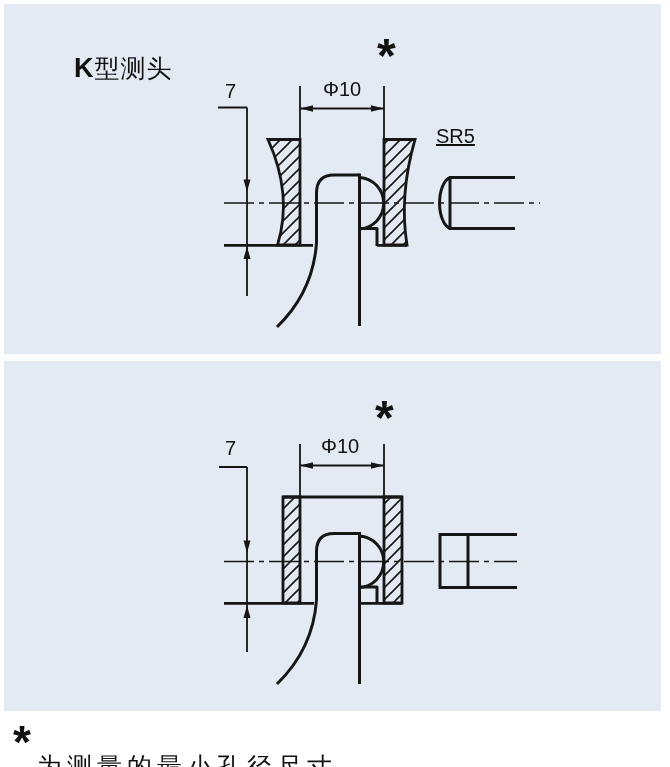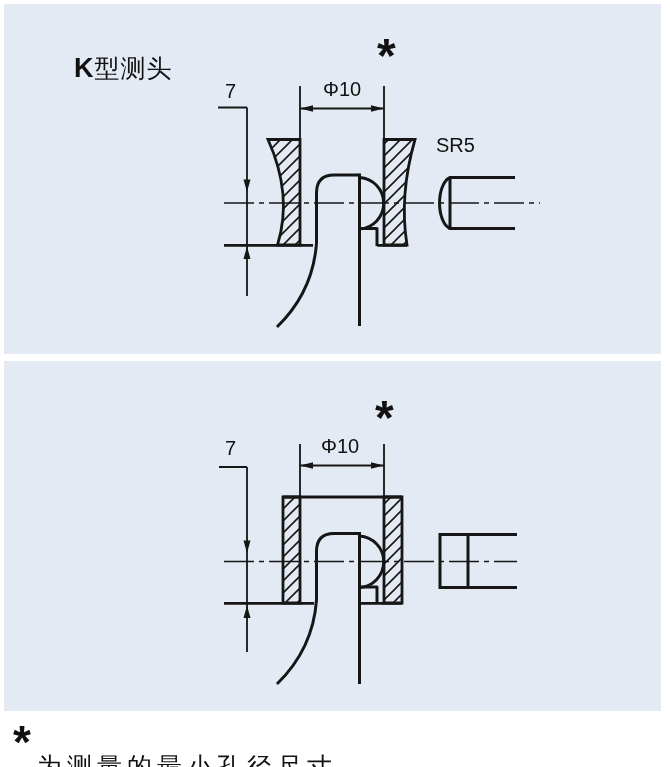--- a/index.html
+++ b/index.html
@@ -109,21 +109,21 @@
 
       <path class="o3" d="M440 533.5 V588.5 M468 533.5 V588.5 M438.5 534.5 H517 M438.5 587.5 H517"></path>
     </g>
   </svg>
 
   <div class="lbl panel-title" style="left:74px;top:52px;">
     <span class="pfx">K</span><span>型测头</span>
   </div>
   <div class="lbl dim" style="left:225px;top:80px;">7</div>
   <div class="lbl dim" style="left:323px;top:78px;">Φ10</div>
-  <div class="lbl dim" style="left:436px;top:134px;">SR5</div>
+  <div class="lbl dim" style="left:436px;top:125px;text-decoration:underline;">SR5</div>
   <div class="lbl ast" style="left:377px;top:32px;">*</div>
 
   <div class="lbl dim" style="left:225px;top:437px;">7</div>
   <div class="lbl dim" style="left:321px;top:435px;">Φ10</div>
   <div class="lbl ast" style="left:375px;top:394px;">*</div>
 
   <div class="lbl cap-marker" style="left:13px;top:719px;">*</div>
   <div class="lbl cap-text" style="left:37px;top:723px;margin-top:28px;">为测量的最小孔径尺寸</div>
 
 </div>

